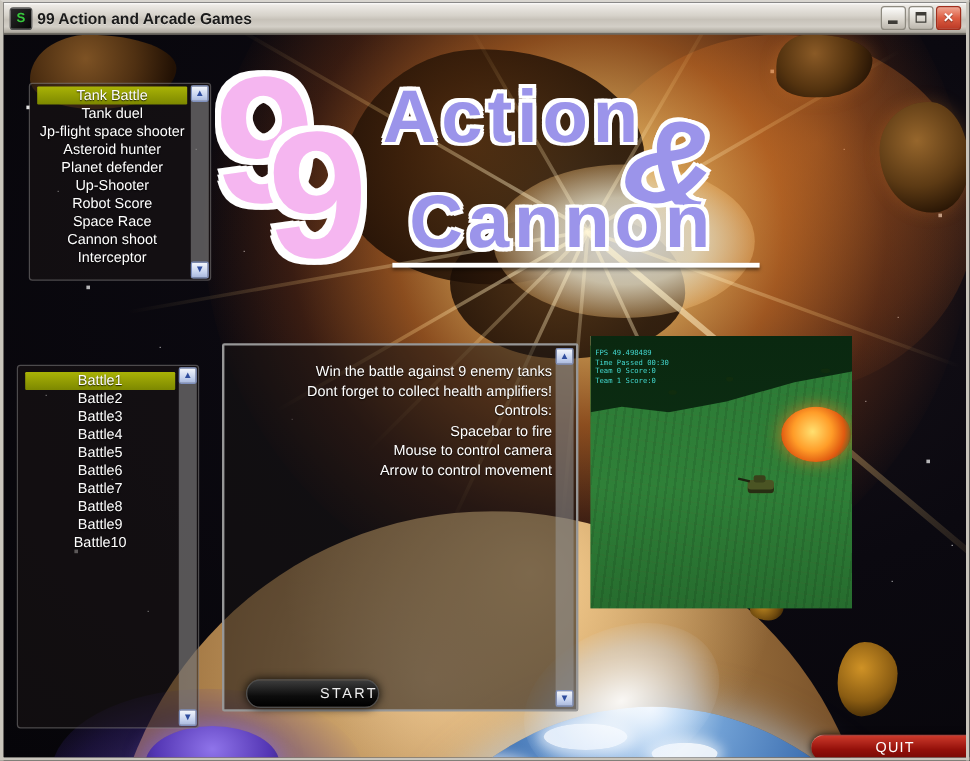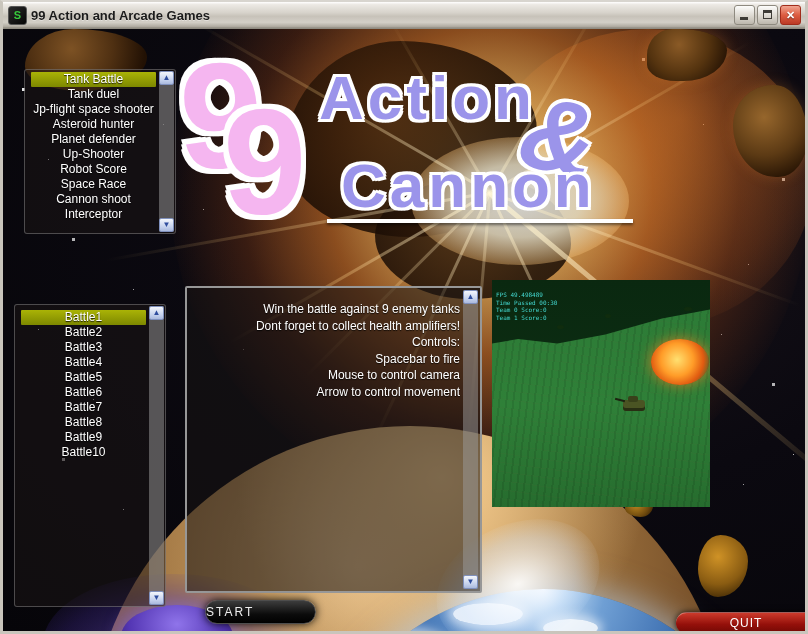--- a/index.html
+++ b/index.html
@@ -150,23 +150,23 @@
     background:radial-gradient(circle at 45% 45%, #ffe070 0%, #ff9c28 40%, #e05a10 65%, rgba(160,50,10,.3) 85%, transparent 100%);
     box-shadow:0 0 14px rgba(255,130,30,.7);}
   .pv-tank{position:absolute;left:60%;top:53%;width:22px;height:11px;background:#4a5423;border-radius:3px;
     box-shadow:inset 0 -3px 0 rgba(0,0,0,.45);}
   .pv-tank::before{content:"";position:absolute;left:5px;top:-4px;width:10px;height:6px;background:#39411a;border-radius:2px;}
   .pv-tank::after{content:"";position:absolute;left:-8px;top:-1px;width:10px;height:2px;background:#1d2310;transform:rotate(14deg);}
   .pv-dot{position:absolute;background:#102c0e;border-radius:50%;}
   .pv-hud{position:absolute;left:4px;top:11px;color:#43d6ce;font-size:6px;line-height:7.5px;
     font-family:"DejaVu Sans Mono",monospace;}
   
-  .btn-start{left:202px;top:571px;width:111px;height:24px;z-index:11;border-radius:12px;
+  .btn-start{left:202px;top:537px;width:111px;height:24px;z-index:11;border-radius:12px;
     background:linear-gradient(180deg,#3c3c3c,#0c0c0c 60%,#000);border:1px solid #4d4d4d;box-sizing:border-box;
-    color:#eee;font-size:12px;letter-spacing:2px;text-align:left;line-height:22px;
+    color:#eee;font-size:12px;letter-spacing:2px;text-align:right;line-height:22px;
     box-shadow:0 0 8px rgba(0,0,0,.9);}
   .btn-quit{left:673px;top:583px;width:140px;height:22px;z-index:11;border-radius:11px;
     background:linear-gradient(180deg,#cc3a2b,#94100a 55%,#6f0703);border-top:1px solid rgba(255,255,255,.35);
     box-sizing:border-box;color:#fff;font-size:12px;letter-spacing:1px;text-align:center;line-height:20px;
     box-shadow:0 0 6px rgba(0,0,0,.8);}
 </style>
 </head>
 <body>
 
 <div class="window">

